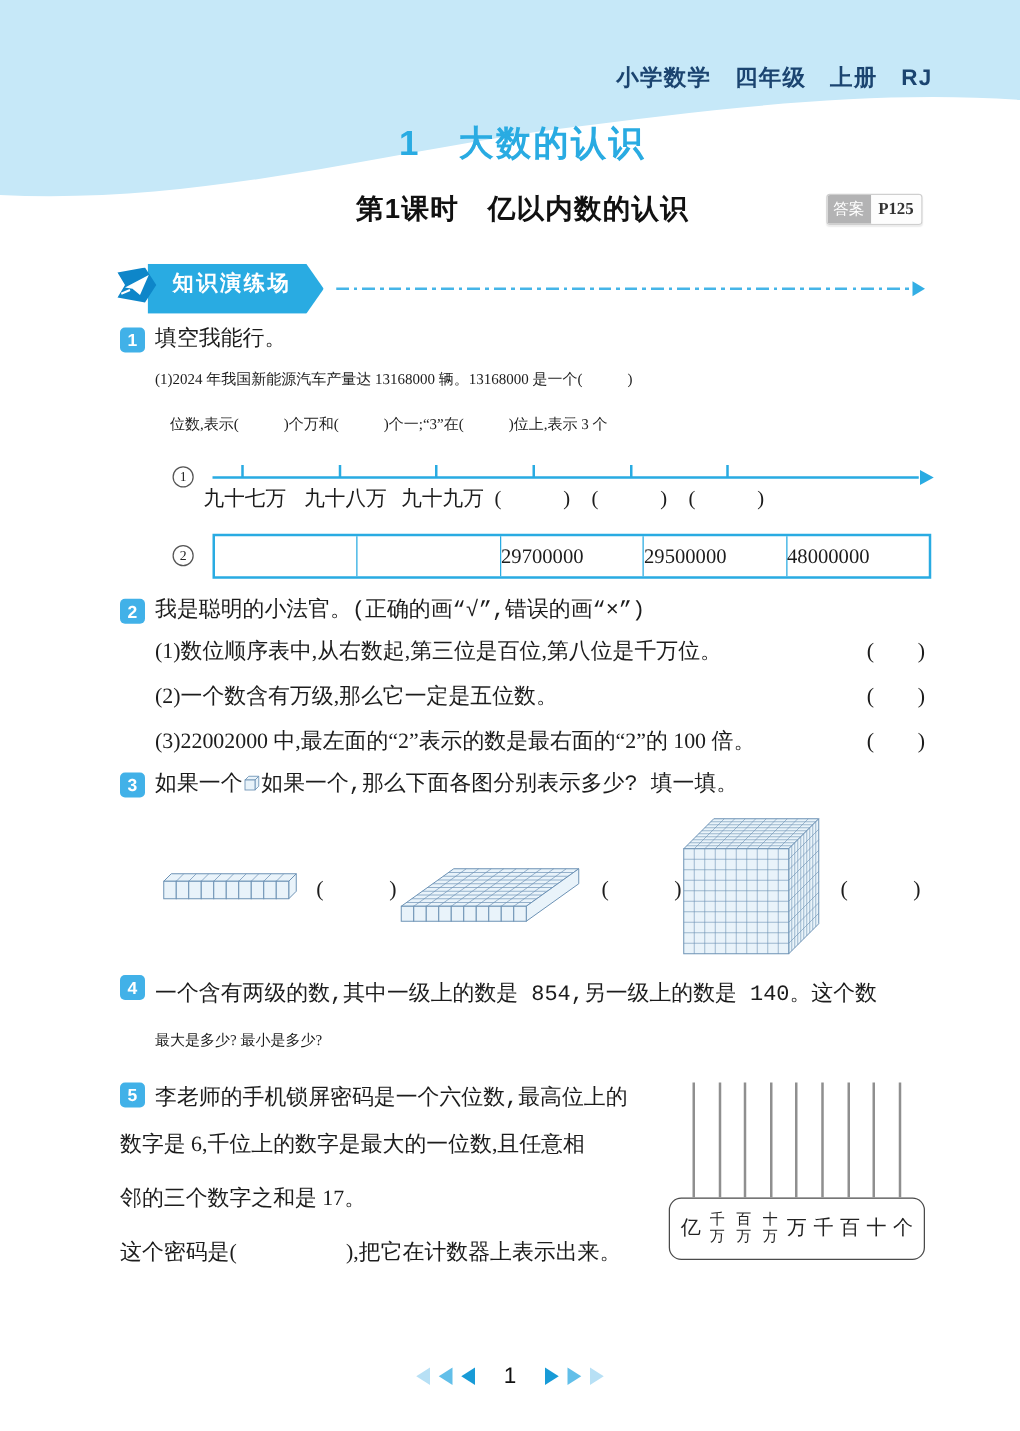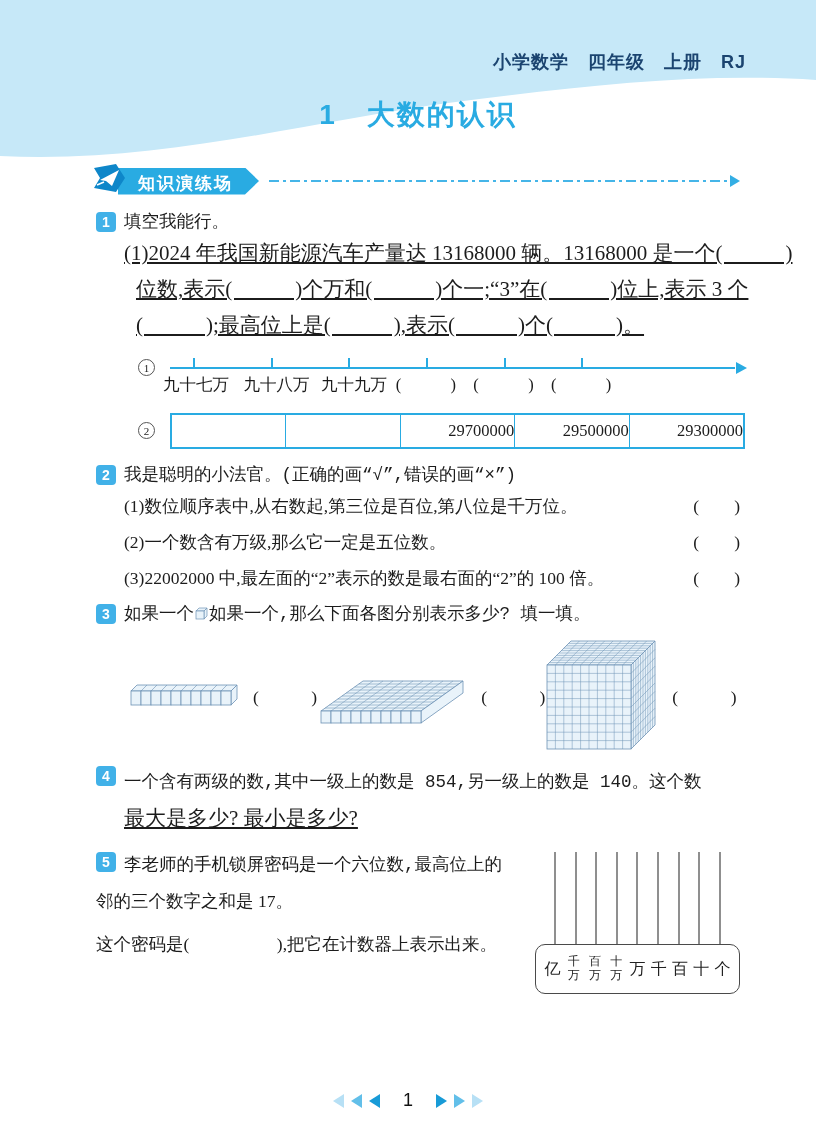--- a/index.html
+++ b/index.html
@@ -27,50 +27,50 @@
     border:1px solid #cfcfcf;border-radius:3px;overflow:hidden;
     font-family:"Liberation Sans","DejaVu Sans",sans-serif;box-shadow:0 1px 1px rgba(0,0,0,.08);}
   .answer-badge .tag{background:#b3b3b4;color:#fff;font-size:12.5px;padding:3px 5px;}
   .answer-badge .pg{background:#fdfdfd;color:#333;font-size:13.5px;font-weight:bold;
     padding:3px 6px;font-family:"Liberation Serif","DejaVu Serif",serif;}
   
   .section-row{display:flex;align-items:center;margin-top:32px;margin-left:-4px;height:30px;}
   .plane-icon{flex:0 0 auto;margin-right:-8px;z-index:2;}
   .banner{position:relative;z-index:1;background:var(--accent);color:#fff;
     font-family:"Liberation Sans","DejaVu Sans",sans-serif;font-weight:bold;font-size:17px;
-    letter-spacing:2px;padding:4px 26px 0 20px;
+    letter-spacing:2px;padding:4px 26px 13px 20px;
     clip-path:polygon(0 0,calc(100% - 14px) 0,100% 50%,calc(100% - 14px) 100%,0 100%);}
   .dash-line{flex:1;height:2px;margin-left:10px;
     background:repeating-linear-gradient(to right,#45b5e8 0 10px,transparent 10px 14px,#45b5e8 14px 17px,transparent 17px 21px);}
   .dash-arrow{width:0;height:0;border-top:6px solid transparent;border-bottom:6px solid transparent;
     border-left:10px solid #33aee4;margin-left:2px;}
   
   .q{margin-top:14px;}
   .q-titlerow{display:flex;align-items:flex-start;}
   .q-badge{flex:0 0 auto;width:20px;height:20px;margin-top:2px;border-radius:4px;background:#41b1e8;
     color:#fff;font-family:"Liberation Sans","DejaVu Sans",sans-serif;font-weight:bold;
     font-size:14px;text-align:center;line-height:20px;}
   .q-title{margin-left:8px;font-size:17.5px;line-height:25px;font-family:Liberation Mono, monospace;}
-  .q-line{margin-left:28px;font-size:21px;line-height:36px;white-space:nowrap;text-decoration:underline;}
+  .q-line{margin-left:28px;font-size:12px;line-height:36px;white-space:nowrap;}
   .q-line.indent{margin-left:40px;}
   
   .numberline{position:relative;margin:14px 0 0 74px;width:575px;height:46px;}
   .nl-marker,.tb-marker{position:absolute;left:-32px;top:2px;width:17px;height:17px;border:1px solid #555;
     border-radius:50%;font-size:11px;line-height:16px;text-align:center;color:#222;
     font-family:"Liberation Serif","DejaVu Serif",serif;}
   .nl-line{position:absolute;left:0;top:10px;width:calc(100% - 10px);height:2px;background:var(--accent);}
   .nl-arrow{position:absolute;right:-2px;top:5px;width:0;height:0;border-top:6px solid transparent;
     border-bottom:6px solid transparent;border-left:11px solid var(--accent);}
   .nl-tick{position:absolute;top:1px;width:2px;height:10px;background:var(--accent);}
   .nl-label{position:absolute;top:17px;transform:translateX(-50%);font-size:16.5px;white-space:nowrap;}
   
   .numtable-wrap{position:relative;margin:10px 0 0 74px;width:575px;}
   .tb-marker{top:9px;}
   .numtable{display:flex;border:2px solid var(--accent);height:36px;background:#fff;}
-  .numtable .cell{flex:1;border-left:1.5px solid var(--accent);text-align:right;
+  .numtable .cell{flex:1;border-left:1.5px solid var(--accent);text-align:left;
     line-height:32px;font-size:16.5px;}
   .numtable .cell:first-child{border-left:none;}
   
   .q2-row{display:flex;margin-left:28px;font-size:17.5px;line-height:36px;white-space:nowrap;}
   .q2-row .ans{margin-left:auto;}
   
   .figures{display:flex;align-items:center;justify-content:space-between;
     margin:10px 6px 0 34px;min-height:118px;}
   .figure-item{display:flex;align-items:center;gap:14px;}
   .figure-item .ans{font-size:17.5px;white-space:nowrap;}
@@ -106,20 +106,27 @@
     <svg width="816" height="180" viewBox="0 0 816 180" preserveAspectRatio="none">
       <path d="M0,0 H816 V80 C700,72 580,86 448,103 C310,121 160,164 0,156 Z" fill="#c6e8f8"></path>
     </svg>
   </div>
   <div class="book-label">小学数学　四年级　上册　RJ</div>
 
   <div class="content">
 
     <div class="chapter-title">1　大数的认识</div>
 
+    <div class="lesson-row">
+      <div class="lesson-title">第1课时　亿以内数的认识</div>
+      <div class="answer-badge">
+        <span class="tag">答案</span>
+        <span class="pg">P125</span>
+      </div>
+    </div>
 
     <div class="section-row">
       <span class="plane-icon">
         <svg width="34" height="30" viewBox="0 0 34 30">
           <polygon points="2,4 24,0 33,14 24,28 2,24 8,14" fill="#0e86c9"></polygon>
           <polygon points="8,16 27,6 20,22 14,17" fill="#ffffff"></polygon>
           <line x1="5" y1="21" x2="12" y2="18" stroke="#ffffff" stroke-width="1.6"></line>
         </svg>
       </span>
       <span class="banner">知识演练场</span>
@@ -127,21 +134,20 @@
       <span class="dash-arrow"></span>
     </div>
 
     <div class="q">
       <div class="q-titlerow">
         <span class="q-badge">1</span>
         <span class="q-title">填空我能行。</span>
       </div>
       <div class="q-line">(1)2024 年我国新能源汽车产量达 13168000 辆。13168000 是一个(　　　)</div>
       <div class="q-line indent">位数,表示(　　　)个万和(　　　)个一;“3”在(　　　)位上,表示 3 个</div>
-      <div class="q-line indent">(　　　);最高位上是(　　　),表示(　　　)个(　　　)。</div>
 
       <div class="numberline">
         <span class="nl-marker">1</span>
         <span class="nl-line"></span>
         <span class="nl-arrow"></span>
         <span class="nl-tick" style="left:4%"></span>
         <span class="nl-tick" style="left:17.5%"></span>
         <span class="nl-tick" style="left:31%"></span>
         <span class="nl-tick" style="left:44.5%"></span>
         <span class="nl-tick" style="left:58%"></span>
@@ -154,21 +160,21 @@
         <span class="nl-label" style="left:71.5%">(　　　)</span>
       </div>
 
       <div class="numtable-wrap">
         <span class="tb-marker">2</span>
         <div class="numtable">
           <div class="cell"></div>
           <div class="cell"></div>
           <div class="cell">29700000</div>
           <div class="cell">29500000</div>
-          <div class="cell">29300000</div>
+          <div class="cell">48000000</div>
         </div>
       </div>
     </div>
 
     <div class="q">
       <div class="q-titlerow">
         <span class="q-badge">2</span>
         <span class="q-title">我是聪明的小法官。(正确的画“√”,错误的画“×”)</span>
       </div>
       <div class="q2-row">
@@ -330,20 +336,21 @@
     </div>
 
 
     <div class="q">
       <div class="q5-flex">
         <div class="q5-text">
           <div class="q-titlerow">
             <span class="q-badge">5</span>
             <span class="q-title" style="line-height:30px">李老师的手机锁屏密码是一个六位数,最高位上的</span>
           </div>
+          <div class="q-line5">数字是 6,千位上的数字是最大的一位数,且任意相</div>
           <div class="q-line5">邻的三个数字之和是 17。</div>
           <div class="q-line5">这个密码是(　　　　　),把它在计数器上表示出来。</div>
         </div>
         <div class="counter">
           <div class="rods">
             <span class="rod"></span>
             <span class="rod"></span>
             <span class="rod"></span>
             <span class="rod"></span>
             <span class="rod"></span>

